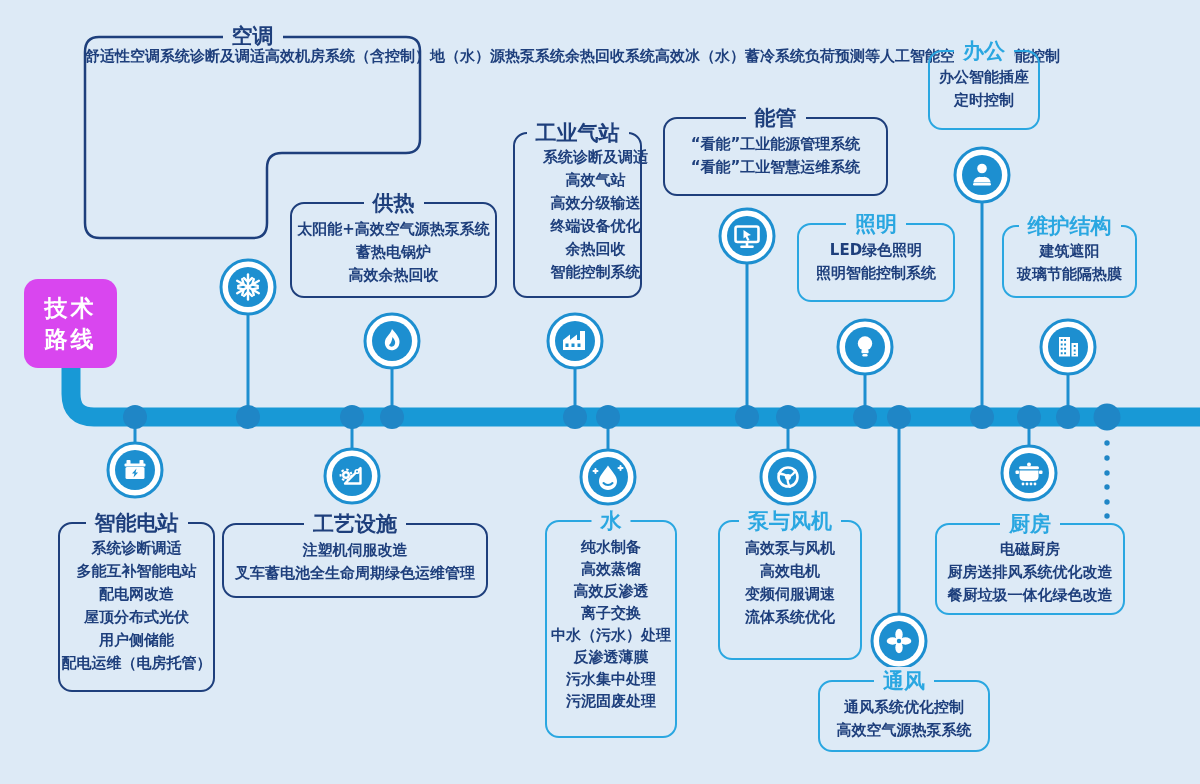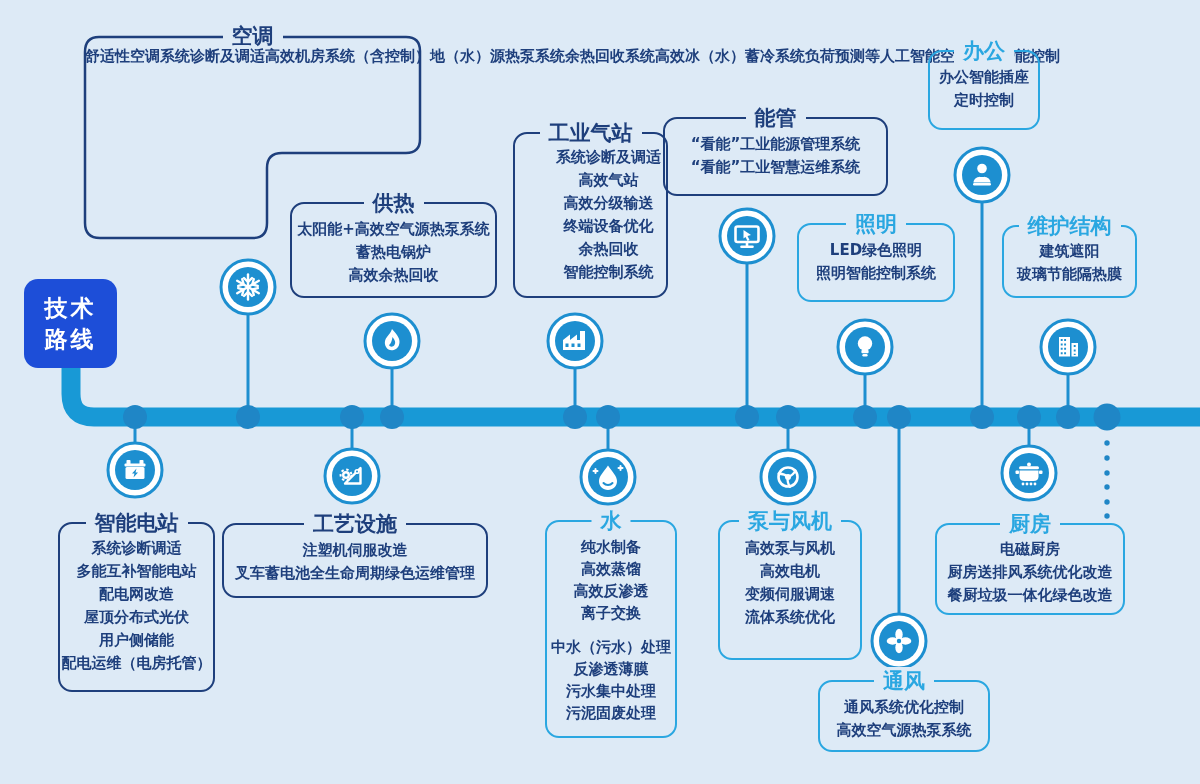--- a/index.html
+++ b/index.html
@@ -10,24 +10,24 @@
   .box.cyan{border-color:#2aa7e1;}
   .box.noborder{border:none;border-radius:0;}
   .box-title{position:absolute;top:-15px;left:50%;transform:translateX(-50%);
              background:#ddeaf6;padding:0 9px;font-weight:700;font-size:21px;line-height:28px;
              white-space:nowrap;color:#1e3f7c;}
   .cyan>.box-title{color:#2aa7e1;}
   .box-body{display:flex;flex-direction:column;align-items:center;padding-top:14px;
             color:#1e3f7c;font-size:15px;font-weight:600;line-height:23px;text-align:center;}
   .item{white-space:nowrap;}
   .subhead{font-weight:700;}
-  .gap{margin-top:12px;}
+  .gap{margin-top:0;}
   .ac-col{position:absolute;top:8px;display:flex;flex-direction:row;align-items:center;
           color:#1e3f7c;font-size:15px;font-weight:600;line-height:23.5px;text-align:center;}
-  #label-box{position:absolute;left:24px;top:279px;width:93px;height:89px;background:#1d4ed8;
+  #label-box{position:absolute;left:24px;top:279px;width:93px;height:89px;background:#d946ef;
              border-radius:14px;color:#ffffff;font-size:23px;font-weight:600;letter-spacing:3px;
              display:flex;flex-direction:column;align-items:center;justify-content:center;
              line-height:31px;}
 </style>
 </head>
 <body>
 
 <div id="canvas">
 
   <svg class="layer" viewBox="0 0 1200 784">
@@ -254,21 +254,21 @@
 
   <div class="box" style="left:290px;top:202px;width:207px;height:96px;">
     <div class="box-title">供热</div>
     <div class="box-body">
       <div class="item">太阳能+高效空气源热泵系统</div>
       <div class="item">蓄热电锅炉</div>
       <div class="item">高效余热回收</div>
     </div>
   </div>
 
-  <div class="box" style="left:513px;top:132px;width:155px;height:166px;padding-left:36px;">
+  <div class="box" style="left:513px;top:132px;width:129px;height:166px;padding-left:36px;">
     <div class="box-title">工业气站</div>
     <div class="box-body" style="padding-top:12px;">
       <div class="item">系统诊断及调适</div>
       <div class="item">高效气站</div>
       <div class="item">高效分级输送</div>
       <div class="item">终端设备优化</div>
       <div class="item">余热回收</div>
       <div class="item">智能控制系统</div>
     </div>
   </div>

